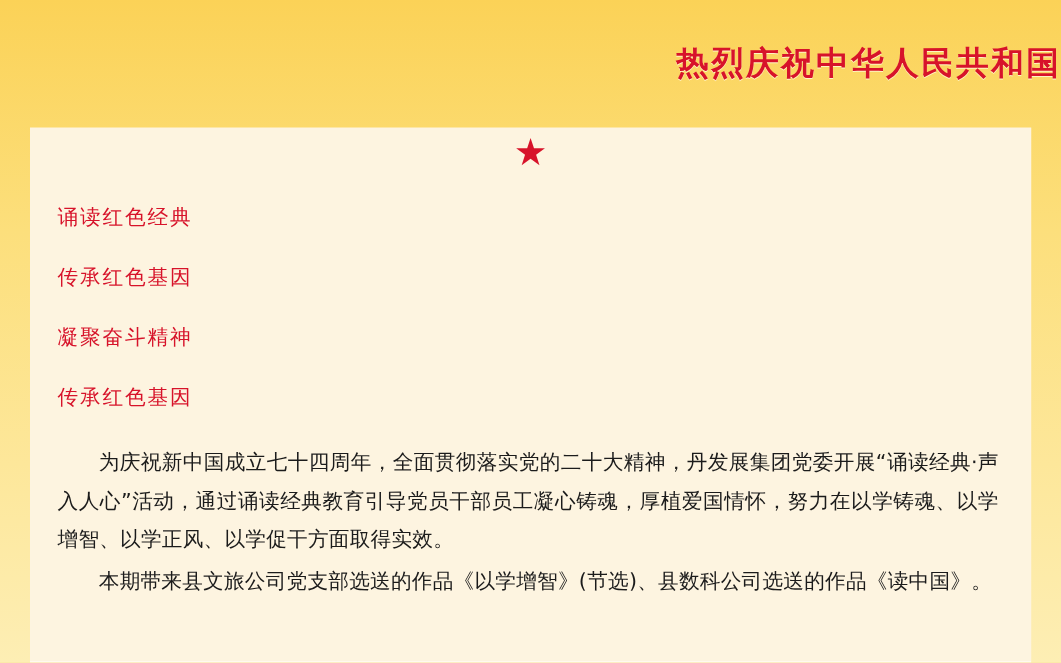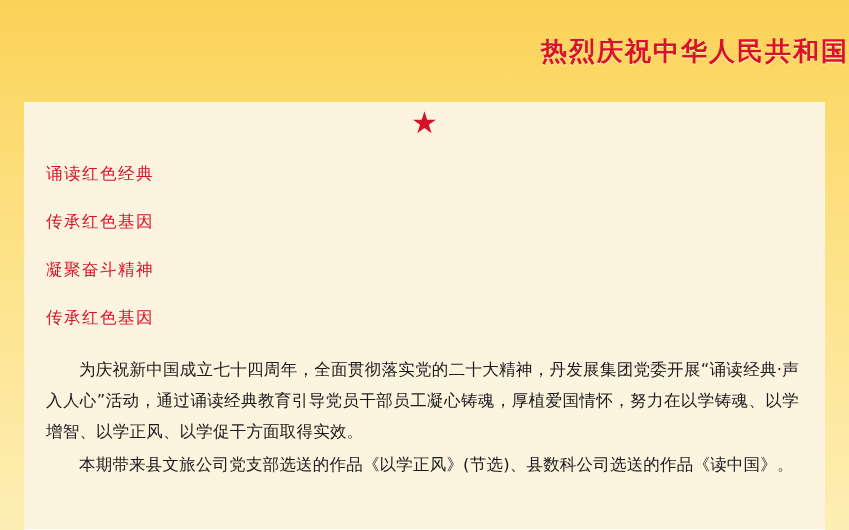--- a/index.html
+++ b/index.html
@@ -97,17 +97,17 @@
 
     <div class="slogans">
       <div class="slogan">诵读红色经典</div>
       <div class="slogan">传承红色基因</div>
       <div class="slogan">凝聚奋斗精神</div>
       <div class="slogan">传承红色基因</div>
     </div>
 
     <div class="body-text">
       <p class="para">为庆祝新中国成立七十四周年，全面贯彻落实党的二十大精神，丹发展集团党委开展“诵读经典·声入人心”活动，通过诵读经典教育引导党员干部员工凝心铸魂，厚植爱国情怀，努力在以学铸魂、以学增智、以学正风、以学促干方面取得实效。</p>
-      <p class="para">本期带来县文旅公司党支部选送的作品《以学正风》(节选)、县数科公司选送的作品《读中国》。</p>
+      <p class="para">本期带来县文旅公司党支部选送的作品《以学增智》(节选)、县数科公司选送的作品《读中国》。</p>
     </div>
 
   </div>
 </div>
 
 </body></html>

